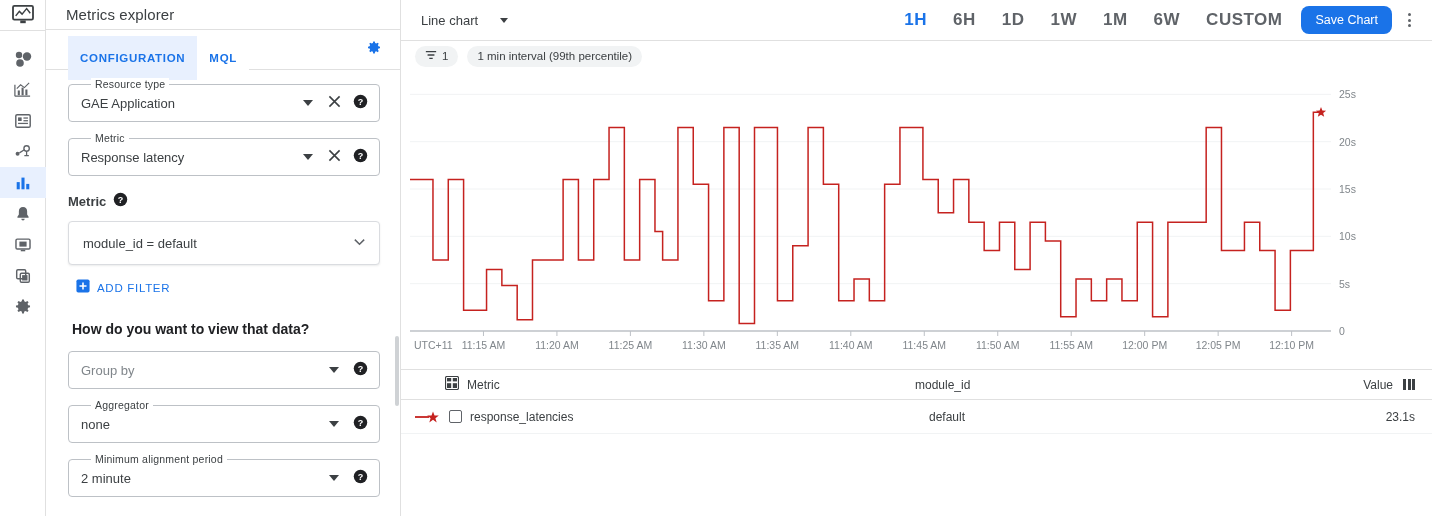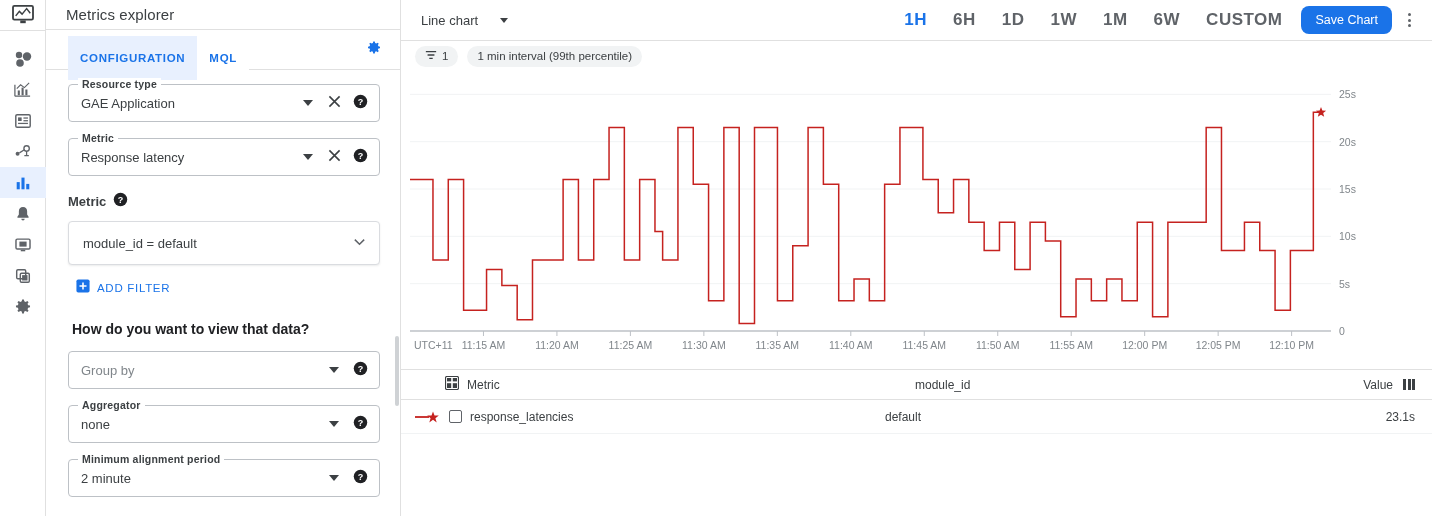--- a/index.html
+++ b/index.html
@@ -71,23 +71,23 @@
   .field {
     position: relative;
     border: 1px solid #bdc1c6; border-radius: 4px;
     height: 38px; margin-bottom: 16px;
     display: flex; align-items: center;
     padding: 0 6px 0 12px;
     background: #fff;
     width: 312px;
   }
   .field .legend {
-    position: absolute; top: -7px; left: 9px;
+    position: absolute; top: -7px; left: 22px;
     background: #fff; padding: 0 4px;
-    font-size: 10.5px; font-weight: bold; color: #3c4043; letter-spacing: .2px; text-align: center;
+    font-size: 10.5px; font-weight: normal; color: #3c4043; letter-spacing: .2px; text-align: center;
   }
   .field .value { flex: 1; font-size: 13px; color: #3c4043; }
   .field .value.placeholder { color: #80868b; }
   .ctrl { width: 26px; height: 26px; display: flex; align-items: center; justify-content: center; cursor: pointer; }
   .caret { width: 0; height: 0; border-left: 5px solid transparent; border-right: 5px solid transparent; border-top: 6px solid #3c4043; }
   .help { width: 15px; height: 15px; }
 
   .filters-label-row { display: flex; align-items: center; gap: 7px; margin: 2px 0 10px 0; }
   .filters-label { font-size: 13px; font-weight: bold; color: #3c4043; }
 
@@ -155,20 +155,21 @@
     height: 30px; display: flex; align-items: center;
     border-bottom: 1px solid #e0e0e0;
     font-size: 12px; color: #3c4043;
     padding: 0 18px 0 44px;
   }
   .lt-row {
     height: 34px; display: flex; align-items: center;
     font-size: 12px; color: #3c4043;
     padding: 0 18px 0 14px;
     border-bottom: 1px solid #f1f3f4;
+    gap: 44px;
   }
   .col-metric { width: 470px; display: flex; align-items: center; gap: 8px; }
   .col-module { width: 400px; }
   .col-value { flex: 1; text-align: right; display: flex; align-items: center; justify-content: flex-end; gap: 10px; }
   .cb { width: 13px; height: 13px; border: 1.5px solid #5f6368; border-radius: 2px; background: #fff; }
   .sparkswatch { width: 26px; display: flex; align-items: center; }
   .colbars { display: inline-flex; gap: 1.5px; }
   .colbars i { width: 3px; height: 11px; background: #3c4043; display: block; }
 </style>
 </head>

